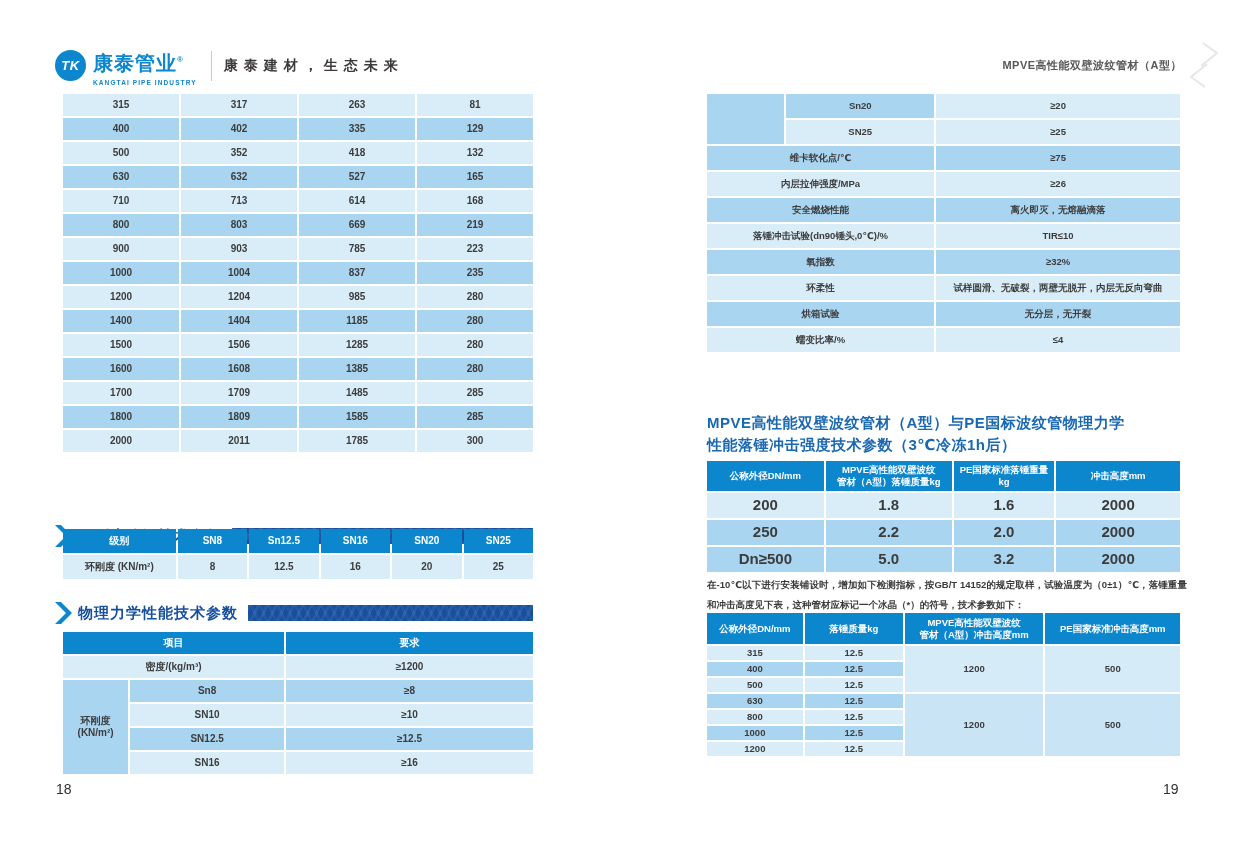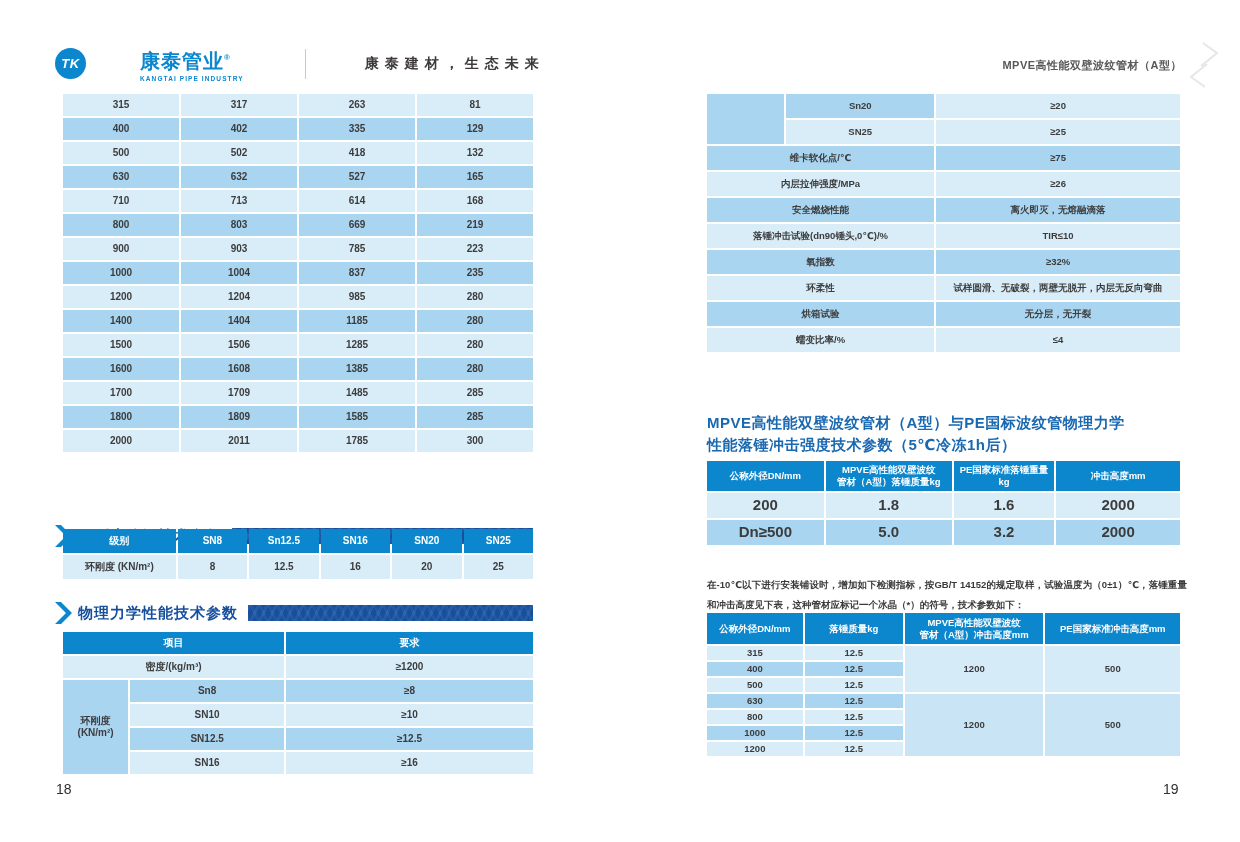--- a/index.html
+++ b/index.html
@@ -1,26 +1,26 @@
 <!DOCTYPE html>
 <html><head>
 <meta charset="utf-8">
 <style>
   * { margin:0; padding:0; box-sizing:border-box; }
   html,body { background:#fff; }
   body { font-family:"Liberation Sans","DejaVu Sans",sans-serif; }
   .page { position:relative; width:1240px; height:842px; background:#ffffff; overflow:hidden; }
 
   
-  .hdr-logo { position:absolute; left:55px; top:46px; display:flex; align-items:center;gap:47px; }
+  .hdr-logo { position:absolute; left:55px; top:46px; display:flex; align-items:center; }
   .logo-circle { width:31px; height:31px; border-radius:50%; background:#0c87cd; color:#fff;
     display:flex; align-items:center; justify-content:center; font-weight:bold; font-style:italic;
     font-size:13px; letter-spacing:0.5px; }
   .logo-textcol { margin-left:7px; }
-  .brand { color:#0c87cd; font-weight:bold; font-size:20px; letter-spacing:1px; line-height:23px; }
+  .brand { color:#0c87cd; font-weight:bold; font-size:20px; letter-spacing:1px; line-height:28px; }
   .brand sup { font-size:8px; }
   .brand-sub { color:#0c87cd; font-size:6.5px; font-weight:bold; letter-spacing:1.1px; margin-top:2px; }
   .hdr-divider { width:1px; height:30px; background:#c9c9c9; margin:0 12px 0 14px; }
   .tagline { color:#3e3a39; font-size:14px; font-weight:bold; letter-spacing:6px; }
   .hdr-right { position:absolute; right:20px; top:40px; display:flex; align-items:center; }
   .hdr-right-title { color:#595757; font-size:11px; font-weight:bold; letter-spacing:0.5px; margin-right:6px; }
 
   
   table { border-collapse:separate; border-spacing:2px; table-layout:fixed; }
   td { text-align:center; vertical-align:middle; color:#3c3c3c; font-size:10px; font-weight:bold;
@@ -111,21 +111,21 @@
 
         <tr class="r-med-row">
           <td>400</td>
           <td>402</td>
           <td>335</td>
           <td>129</td>
         </tr>
 
         <tr class="r-light-row">
           <td>500</td>
-          <td>502</td>
+          <td>352</td>
           <td>418</td>
           <td>132</td>
         </tr>
 
         <tr class="r-med-row">
           <td>630</td>
           <td>632</td>
           <td>527</td>
           <td>165</td>
         </tr>
@@ -340,21 +340,21 @@
       </tr>
       <tr>
         <td class="r-light" colspan="2">蠕变比率/%</td>
         <td class="r-light">≤4</td>
       </tr>
     </tbody>
   </table>
 
   <div class="impact-title">
     <div>MPVE高性能双壁波纹管材（A型）与PE国标波纹管物理力学</div>
-    <div>性能落锤冲击强度技术参数（5℃冷冻1h后）</div>
+    <div>性能落锤冲击强度技术参数（3℃冷冻1h后）</div>
   </div>
 
   <table id="impact-table">
     <colgroup>
         <col style="width:25%">
         <col style="width:27%">
         <col style="width:21.5%">
         <col style="width:26.5%">
       </colgroup>
     <tbody>
@@ -368,20 +368,26 @@
         <td class="hd">冲击高度mm</td>
       </tr>
 
         <tr class="r-light-row">
           <td>200</td>
           <td>1.8</td>
           <td>1.6</td>
           <td>2000</td>
         </tr>
 
+        <tr class="r-med-row">
+          <td>250</td>
+          <td>2.2</td>
+          <td>2.0</td>
+          <td>2000</td>
+        </tr>
 
 
         <tr class="r-med-row">
           <td>Dn≥500</td>
           <td>5.0</td>
           <td>3.2</td>
           <td>2000</td>
         </tr>
       </tbody>
   </table>

